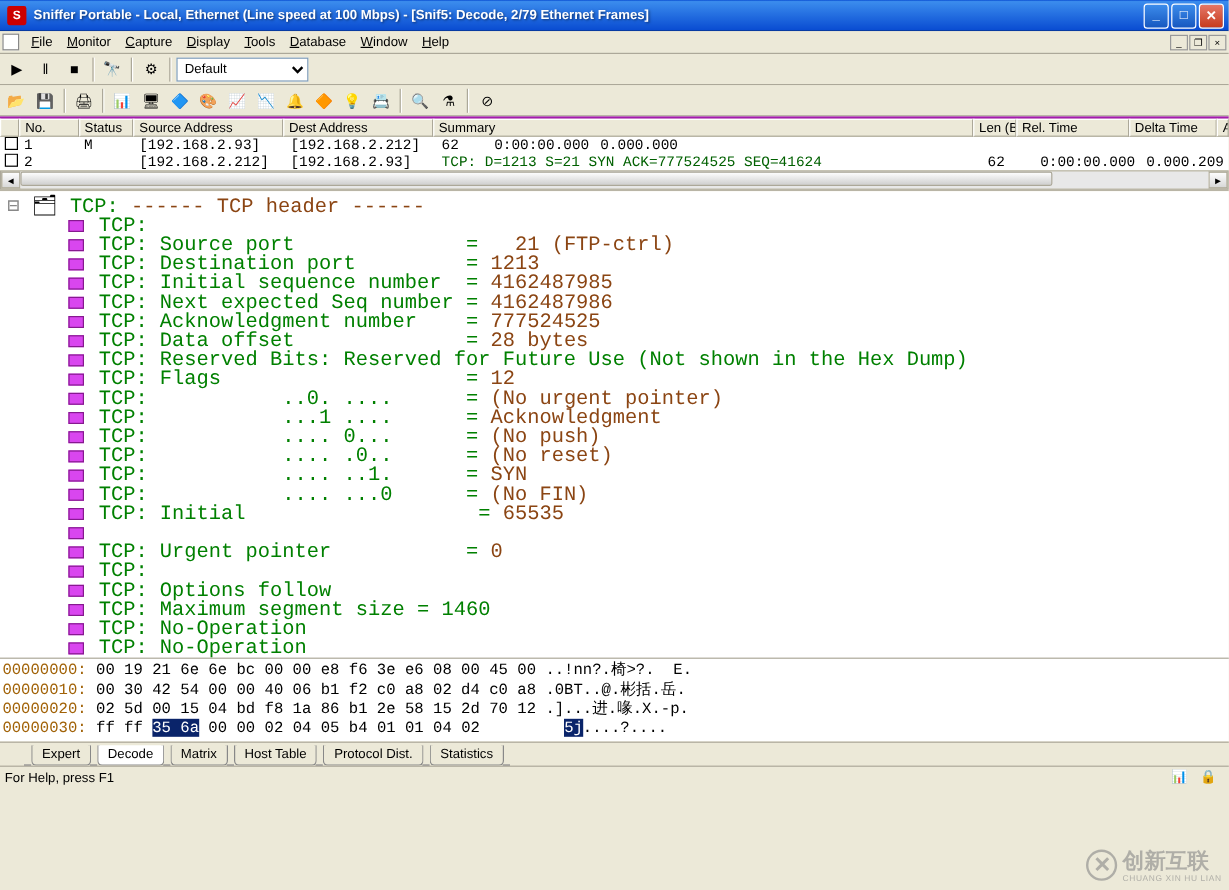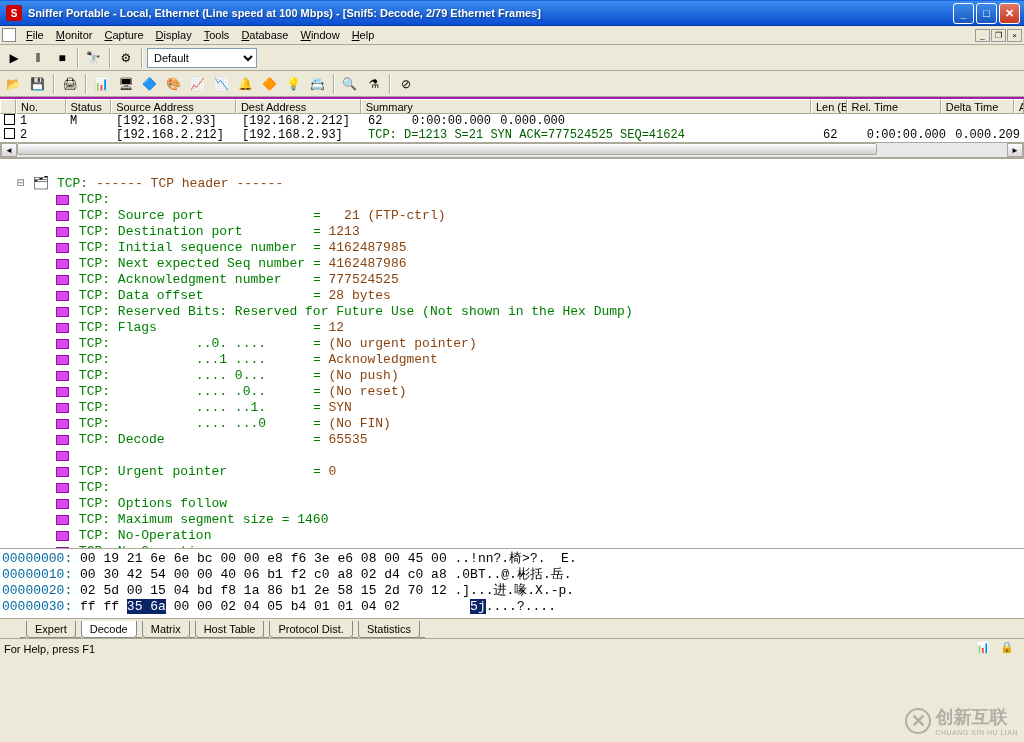--- a/index.html
+++ b/index.html
@@ -26,30 +26,30 @@
 .gh { border:1px solid; border-color:#fff #aca899 #aca899 #fff; padding:1px 4px; font-size:11px; background:#ece9d8; overflow:hidden; white-space:nowrap; }
 .col-cb{width:16px;}.col-no{width:50px;}.col-stat{width:46px;}.col-src{width:126px;}.col-dst{width:126px;}.col-sum{width:455px;}.col-len{width:36px;}.col-rel{width:95px;}.col-delta{width:74px;}.col-abs{flex:1;}
 .grid-rows{background:#fff;}
 .grid-row { display:flex; height:14px; font-family:'Courier New',monospace; font-size:12px; }
 .gc { padding:0 4px; overflow:hidden; white-space:nowrap; }
 .gc .cb { width:11px; height:11px; border:1px solid #000; display:inline-block; }
 .hscroll { height:16px; background:#ece9d8; display:flex; border:1px solid #aca899; }
 .hscroll .arrow { width:16px; height:14px; background:linear-gradient(#fdfdfd,#d8d8d8); border:1px solid #aca899; display:flex;align-items:center;justify-content:center; font-size:8px; }
 .hscroll .track { flex:1; background:#e8e8e8; position:relative; }
 .hscroll .thumb { position:absolute; height:12px; top:0; background:linear-gradient(#fdfdfd,#cfcfcf); border:1px solid #aca899; border-radius:2px; }
-.decode-pane { background:#fff; height:390px; overflow:auto; border-top:1px solid #aca899; font-family:'Courier New',monospace; font-size:13px; line-height:16px; padding:17px; }
+.decode-pane { background:#fff; height:390px; overflow:auto; border-top:1px solid #aca899; font-family:'Courier New',monospace; font-size:17px; line-height:16px; padding:6px; }
 .decode-line { white-space:pre; }
 .tree-exp { color:#888; }
 .book-icon { width:13px; height:10px; display:inline-block; background:#d946ef; border:1px solid #86198f; vertical-align:middle; margin-right:2px; }
 .tcp-label { color:#008000; }
 .tcp-value { color:#8b4513; }
 .tcp-highlight { background:#0a246a; color:#fff; }
 .hex-pane { background:#fff; border-top:1px solid #aca899; font-family:'Courier New',monospace; font-size:13px; line-height:16px; padding:2px; height:70px; }
 .hex-line { white-space:pre; }
-.hex-addr { color:#0369a1; }
+.hex-addr { color:#a16207; }
 .hex-data { color:#000; }
 .hex-hl { background:#0a246a; color:#fff; }
 .tabs { height:20px; background:#ece9d8; border-top:1px solid #aca899; display:flex; align-items:flex-end; padding-left:20px; font-size:11px; }
 .tab { border:1px solid #888; border-top:none; padding:2px 8px; background:#ece9d8; margin-right:-1px; cursor:pointer; border-radius:0 0 4px 4px; }
 .tab.active { background:#fff; font-weight:normal; }
 .tab-gap{width:6px;border-bottom:1px solid #888;}
 .statusbar { height:20px; background:#ece9d8; border-top:1px solid #aca899; display:flex; align-items:center; padding:2px 4px; }
 .statusbar .sb-text{flex:1;}
 .statusbar .sb-icon{width:16px;height:16px;margin:0 4px;}
 .watermark { position:absolute; right:6px; bottom:6px; font-size:18px; font-weight:bold; color:#888; display:flex;align-items:center;gap:4px; opacity:.6; font-family:Arial; }
@@ -176,21 +176,21 @@
     <div class="decode-line">     <span class="book-icon"></span> <span class="tcp-label">TCP: Acknowledgment number    </span><span class="tcp-label">=</span><span class="tcp-value"> 777524525</span></div>
     <div class="decode-line">     <span class="book-icon"></span> <span class="tcp-label">TCP: Data offset              </span><span class="tcp-label">=</span><span class="tcp-value"> 28 bytes</span></div>
     <div class="decode-line">     <span class="book-icon"></span> <span class="tcp-label">TCP: Reserved Bits: Reserved for Future Use (Not shown in the Hex Dump)</span> <span class="tcp-value"></span></div>
     <div class="decode-line">     <span class="book-icon"></span> <span class="tcp-label">TCP: Flags                    </span><span class="tcp-label">=</span><span class="tcp-value"> 12</span></div>
     <div class="decode-line">     <span class="book-icon"></span> <span class="tcp-label">TCP:           ..0. ....      </span><span class="tcp-label">=</span><span class="tcp-value"> (No urgent pointer)</span></div>
     <div class="decode-line">     <span class="book-icon"></span> <span class="tcp-label">TCP:           ...1 ....      </span><span class="tcp-label">=</span><span class="tcp-value"> Acknowledgment</span></div>
     <div class="decode-line">     <span class="book-icon"></span> <span class="tcp-label">TCP:           .... 0...      </span><span class="tcp-label">=</span><span class="tcp-value"> (No push)</span></div>
     <div class="decode-line">     <span class="book-icon"></span> <span class="tcp-label">TCP:           .... .0..      </span><span class="tcp-label">=</span><span class="tcp-value"> (No reset)</span></div>
     <div class="decode-line">     <span class="book-icon"></span> <span class="tcp-label">TCP:           .... ..1.      </span><span class="tcp-label">=</span><span class="tcp-value"> SYN</span></div>
     <div class="decode-line">     <span class="book-icon"></span> <span class="tcp-label">TCP:           .... ...0      </span><span class="tcp-label">=</span><span class="tcp-value"> (No FIN)</span></div>
-    <div class="decode-line">     <span class="book-icon"></span> <span class="tcp-label">TCP: Decode                   </span><span class="tcp-label">=</span><span class="tcp-value"> 65535</span></div>
+    <div class="decode-line">     <span class="book-icon"></span> <span class="tcp-label">TCP: Initial                   </span><span class="tcp-label">=</span><span class="tcp-value"> 65535</span></div>
     <div class="decode-line">     <span class="book-icon"></span> </div>
     <div class="decode-line">     <span class="book-icon"></span> <span class="tcp-label">TCP: Urgent pointer           </span><span class="tcp-label">=</span><span class="tcp-value"> 0</span></div>
     <div class="decode-line">     <span class="book-icon"></span> <span class="tcp-label">TCP:</span> <span class="tcp-value"></span></div>
     <div class="decode-line">     <span class="book-icon"></span> <span class="tcp-label">TCP: Options follow</span> <span class="tcp-value"></span></div>
     <div class="decode-line">     <span class="book-icon"></span> <span class="tcp-label">TCP: Maximum segment size = 1460</span> <span class="tcp-value"></span></div>
     <div class="decode-line">     <span class="book-icon"></span> <span class="tcp-label">TCP: No-Operation</span> <span class="tcp-value"></span></div>
     <div class="decode-line">     <span class="book-icon"></span> <span class="tcp-label">TCP: No-Operation</span> <span class="tcp-value"></span></div>
   </div>
 
 <div class="hex-pane" id="hexpane">

